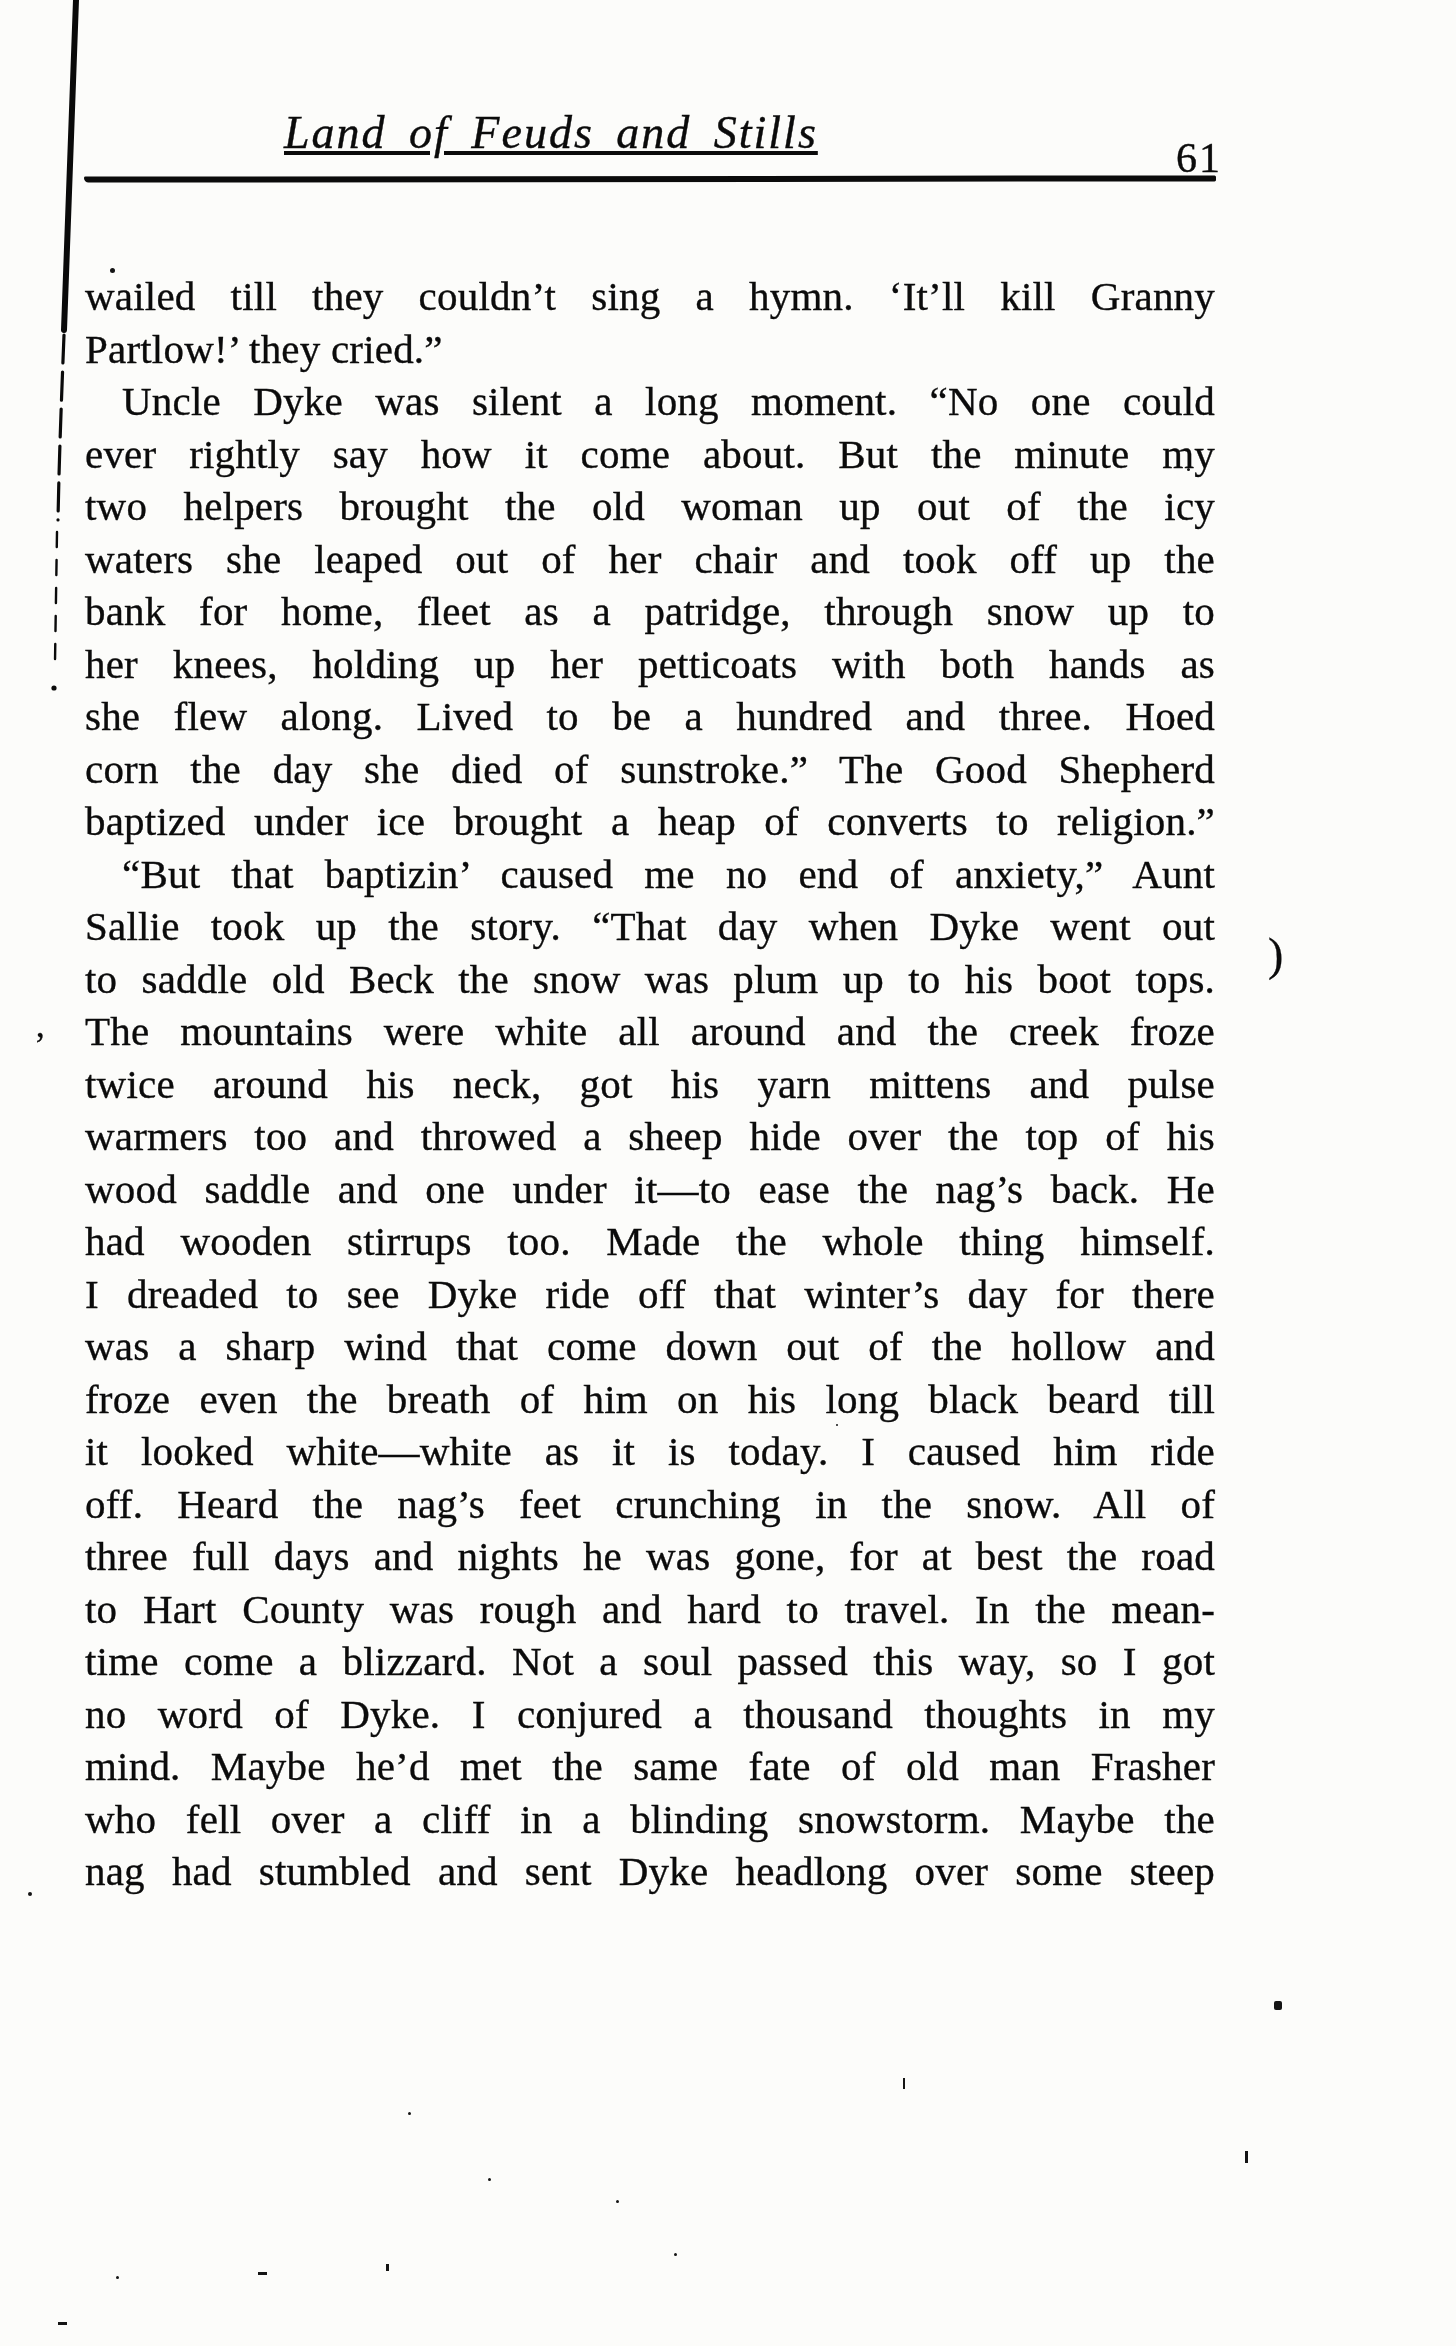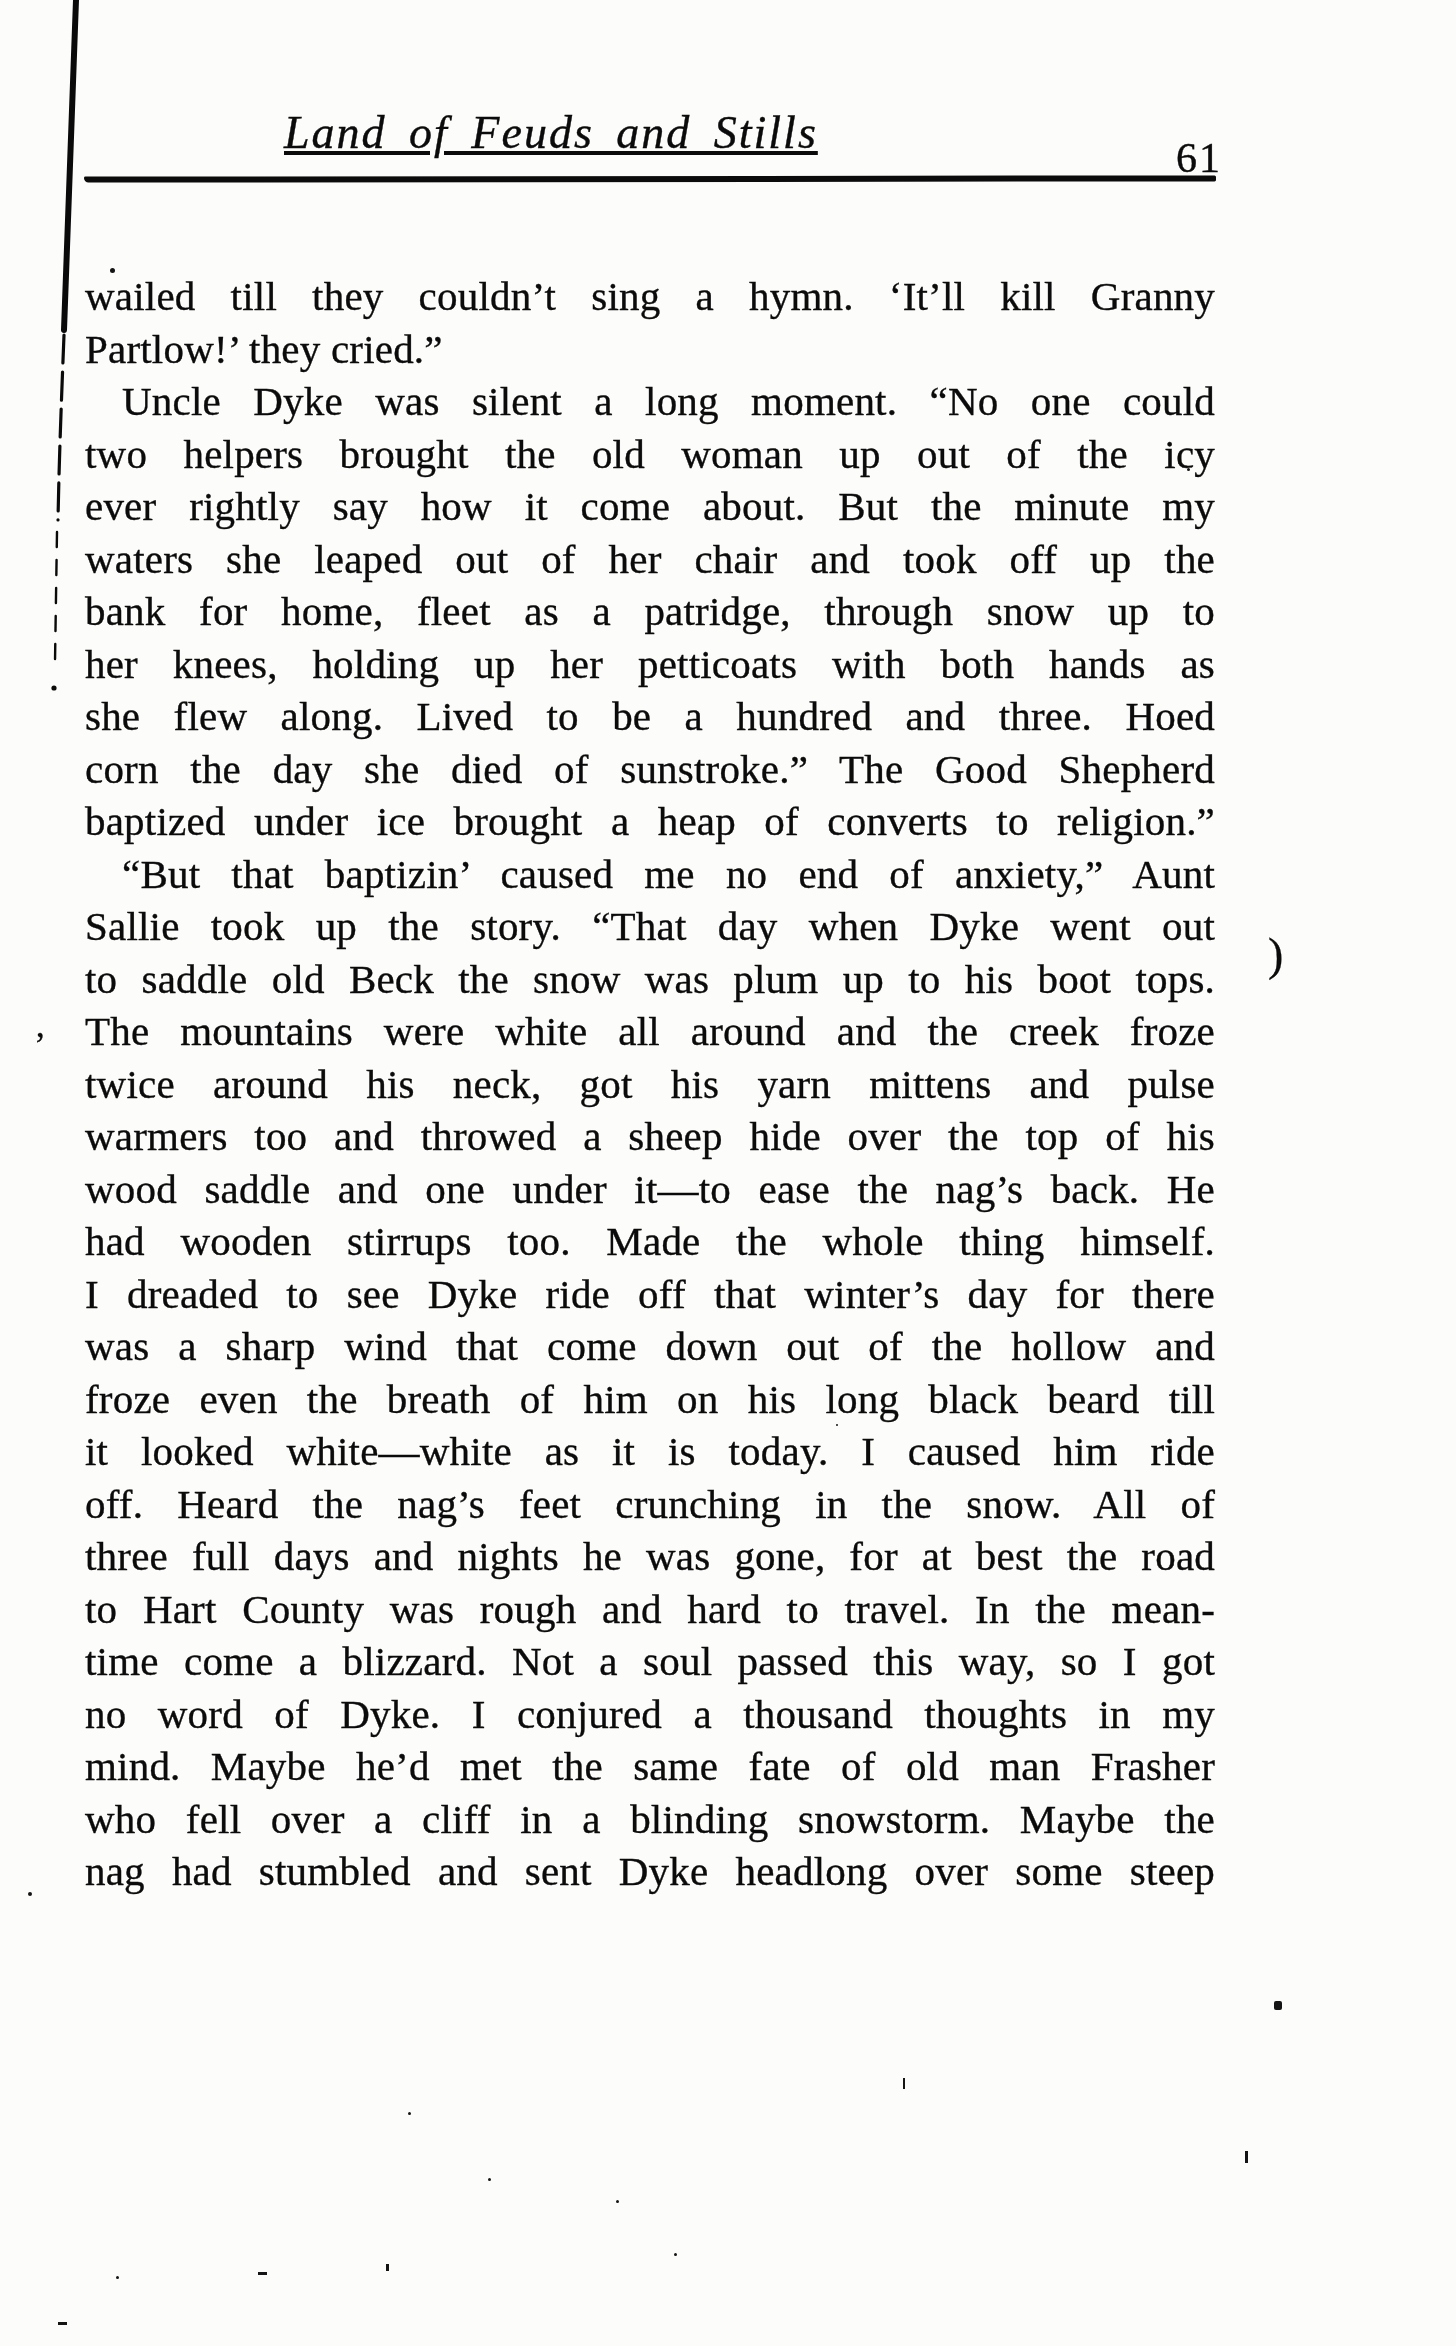--- a/index.html
+++ b/index.html
@@ -73,22 +73,22 @@
   </svg>
 
   <div class="running-head">Land of Feuds and Stills</div>
   <div class="folio">61</div>
   <div class="head-rule"></div>
 
   <div class="text-block">
       <div class="line">wailed till they couldn’t sing a hymn. ‘It’ll kill Granny</div>
       <div class="line no-just">Partlow!’ they cried.”</div>
       <div class="line indent">Uncle Dyke was silent a long moment. “No one could</div>
+      <div class="line">ever rightly say how it come about. But the minute my</div>
       <div class="line">two helpers brought the old woman up out of the icy</div>
-      <div class="line">ever rightly say how it come about. But the minute my</div>
       <div class="line">waters she leaped out of her chair and took off up the</div>
       <div class="line">bank for home, fleet as a patridge, through snow up to</div>
       <div class="line">her knees, holding up her petticoats with both hands as</div>
       <div class="line">she flew along. Lived to be a hundred and three. Hoed</div>
       <div class="line">corn the day she died of sunstroke.” The Good Shepherd</div>
       <div class="line">baptized under ice brought a heap of converts to religion.”</div>
       <div class="line indent">“But that baptizin’ caused me no end of anxiety,” Aunt</div>
       <div class="line">Sallie took up the story. “That day when Dyke went out</div>
       <div class="line">to saddle old Beck the snow was plum up to his boot tops.</div>
       <div class="line">The mountains were white all around and the creek froze</div>

